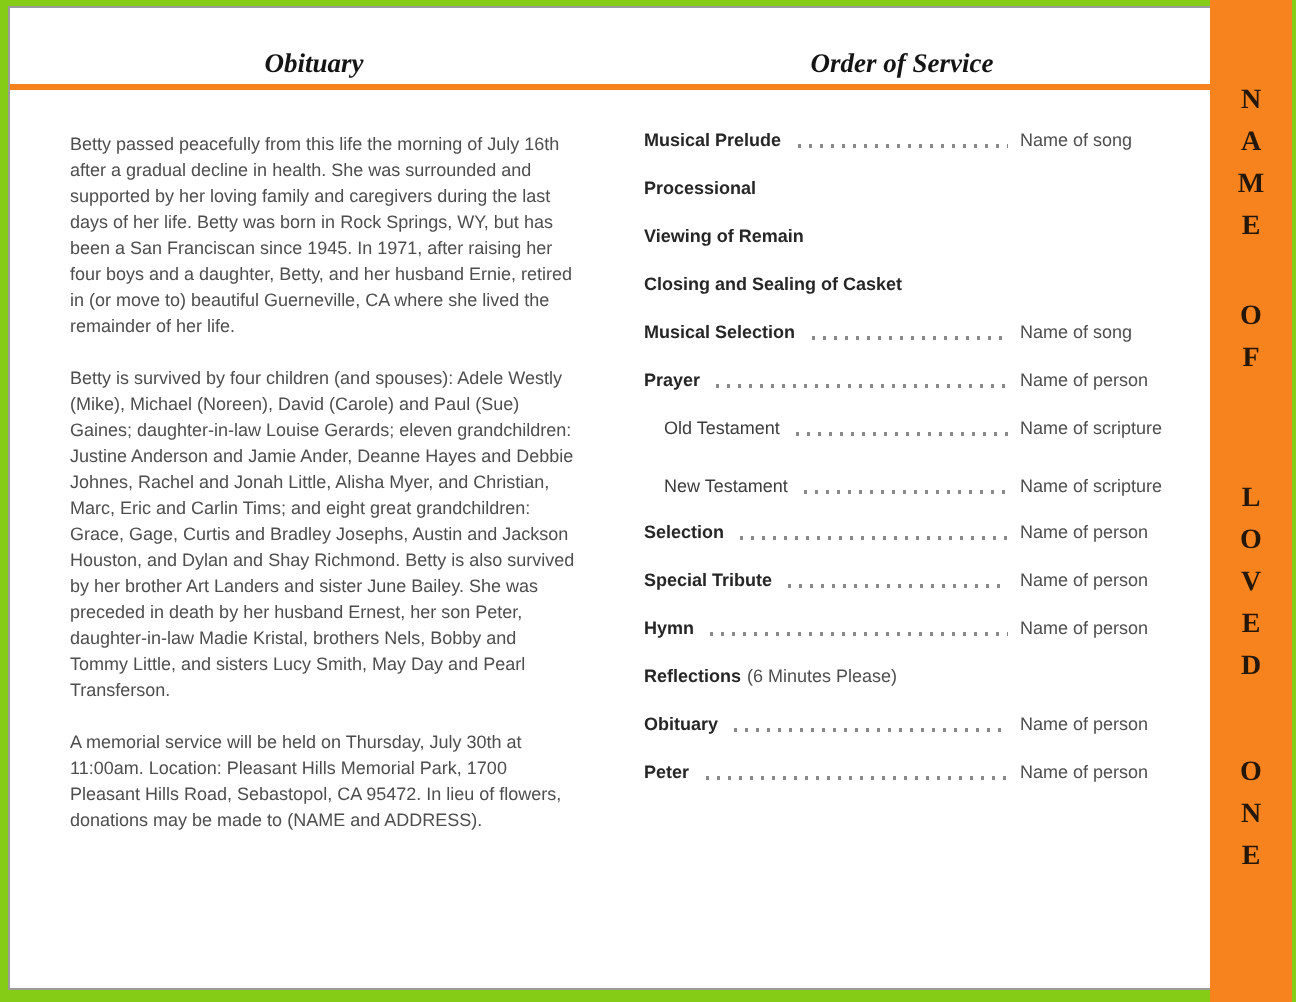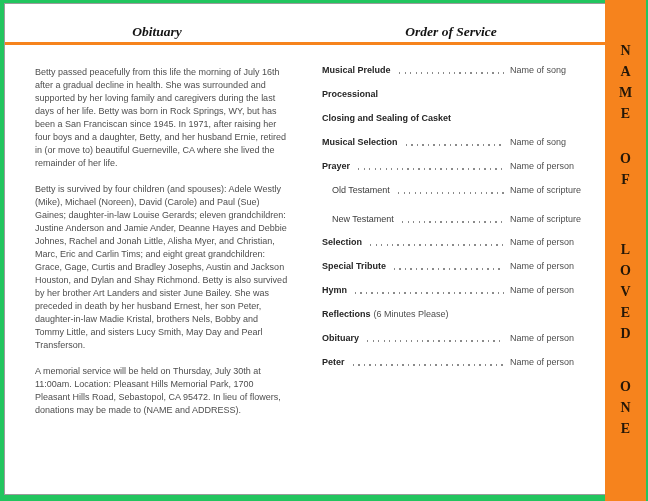--- a/index.html
+++ b/index.html
@@ -1,17 +1,17 @@
 <!DOCTYPE html>
 <html><head>
 <meta charset="utf-8">
 <style>
   html,body{margin:0;padding:0;background:#fff;}
   #stage{
-    position:relative;width:648px;height:501px;background:#22c55e;
+    position:relative;width:648px;height:501px;background:#84cc16;
     font-family:"Liberation Sans",sans-serif;overflow:hidden;
   }
   .page-border{
     position:absolute;left:4px;top:3px;right:2px;bottom:6px;
     border:1px solid #9b9b9b;background:#ffffff;
   }
   .accent-line{
     position:absolute;left:5px;top:42px;width:601px;height:3px;
     background:#F6831D;
   }
@@ -79,20 +79,23 @@
     <div class="os-row">
       <span class="os-label">Musical Prelude</span>
       <span class="leader"></span>
       <span class="os-value">Name of song</span>
     </div>
 
     <div class="os-row">
       <span class="os-label">Processional</span>
     </div>
 
+    <div class="os-row">
+      <span class="os-label">Viewing of Remain</span>
+    </div>
 
     <div class="os-row">
       <span class="os-label">Closing and Sealing of Casket</span>
     </div>
 
     <div class="os-row">
       <span class="os-label">Musical Selection</span>
       <span class="leader"></span>
       <span class="os-value">Name of song</span>
     </div>

